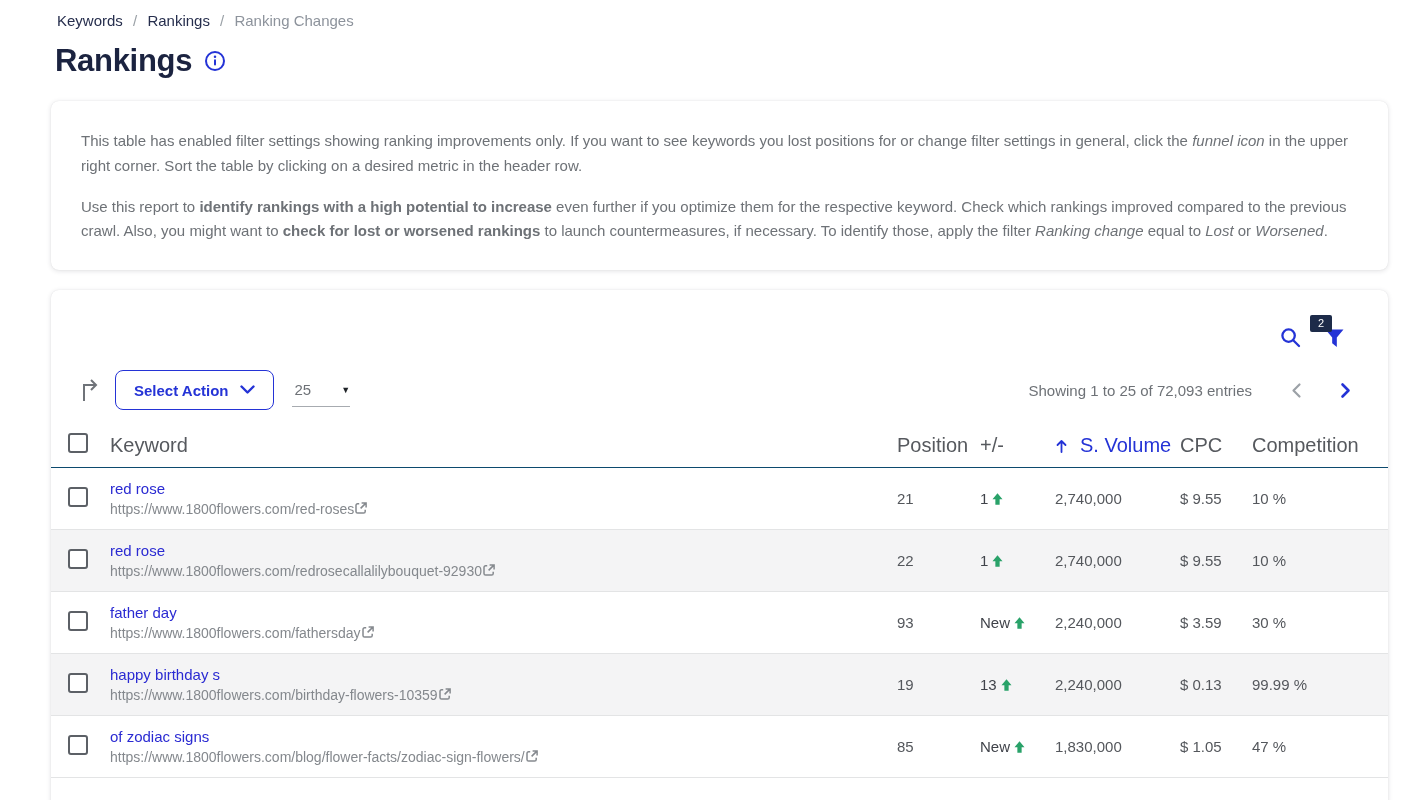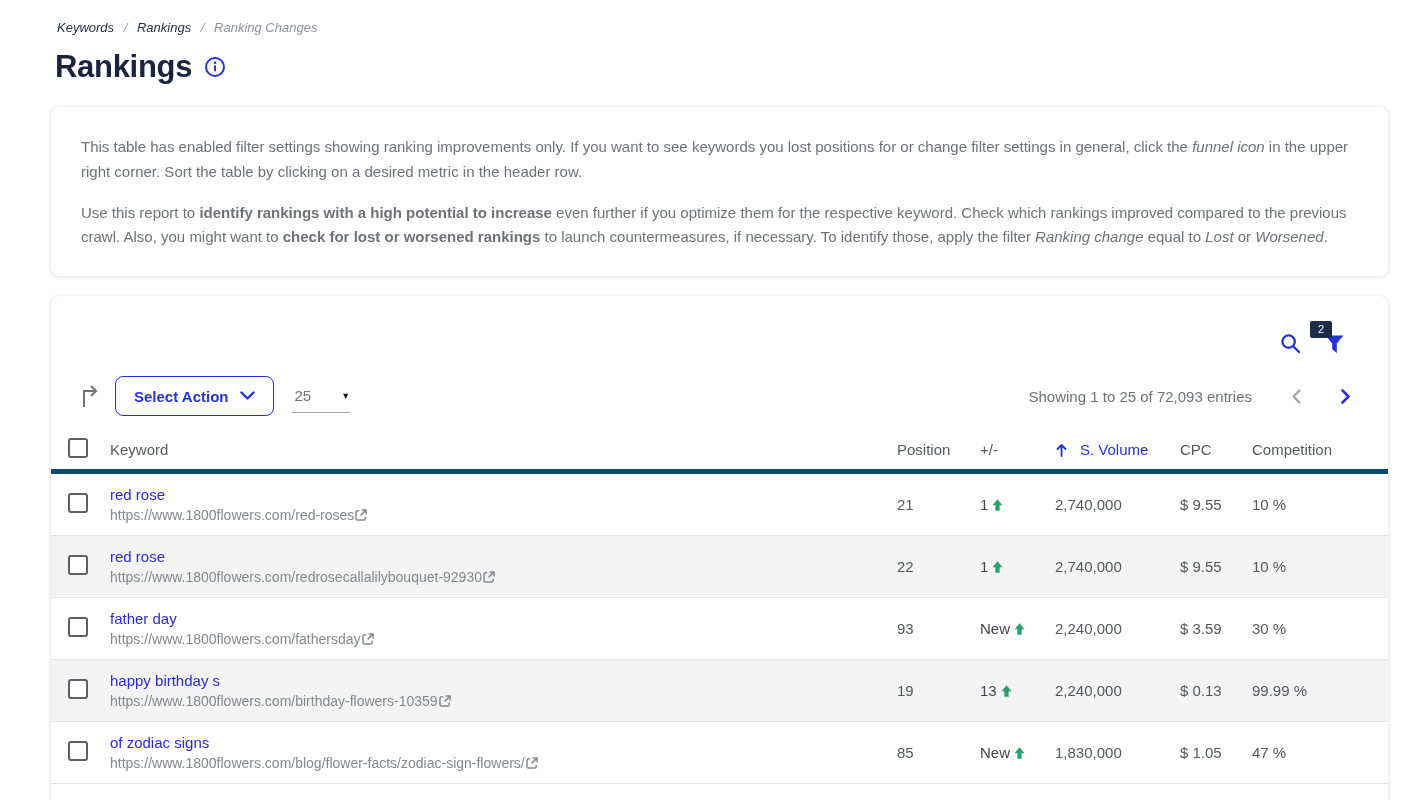--- a/index.html
+++ b/index.html
@@ -10,21 +10,21 @@
     --gray-text:#6e7277;
     --gray-light:#84888d;
     --row-border:#e3e4e5;
   }
   *{box-sizing:border-box;margin:0;padding:0;}
   html,body{width:1422px;height:800px;overflow:hidden;background:#fff;
     font-family:"Liberation Sans","DejaVu Sans",sans-serif;color:#54575c;}
   a{text-decoration:none;cursor:pointer;}
 
   
-  .breadcrumb{padding:20px 0 0 57px;font-size:13px;color:#9aa0a6;font-style:italic;}
+  .breadcrumb{padding:12px 0 0 57px;font-size:15px;color:#9aa0a6;}
   .breadcrumb .crumb-link{color:#262e4d;}
   .breadcrumb .sep{color:#9aa0a6;margin:0 6px;}
   .breadcrumb .crumb-current{color:#8d939c;}
   .page-title-row{display:flex;align-items:center;gap:12px;padding:14px 0 0 55px;}
   .page-title{font-size:31px;font-weight:600;color:var(--navy);letter-spacing:-0.3px;}
 
   
   .card{background:#fff;border-radius:8px;margin-left:51px;width:1337px;
     box-shadow:0 1px 5px rgba(40,45,60,.14),0 0 1px rgba(40,45,60,.12);}
   .card.intro{margin-top:22px;padding:28px 30px 26px 30px;}
@@ -55,31 +55,31 @@
   .spacer{flex:1;}
   .showing-text{font-size:15px;color:var(--gray-text);}
   .pager{display:flex;align-items:center;}
   .pager .pg{cursor:pointer;display:inline-flex;}
   .pg-prev{margin-left:38px;}
   .pg-next{margin-left:36px;}
 
   
   .grid-row{display:grid;grid-template-columns:59px 787px 83px 75px 125px 72px 1fr;
     align-items:center;}
-  .thead{height:44px;margin-top:14px;border-bottom:5px solid #0c4a6e;font-size:15px;color:#56595e;}
+  .thead{height:44px;margin-top:14px;border-bottom:1px solid #0c4a6e;font-size:20px;color:#56595e;}
   .thead .hcell{cursor:pointer;}
   .thead .sorted{color:var(--accent);display:flex;align-items:center;gap:12px;}
   .trow{height:62px;border-bottom:1px solid var(--row-border);font-size:15px;color:#54575c;}
   .trow.alt{background:#f4f4f5;}
   .cb-cell{padding-left:17px;}
   .checkbox{display:inline-block;width:20px;height:20px;border:2px solid #5c6066;
     border-radius:3px;background:#fff;cursor:pointer;}
   .kw-cell{display:flex;flex-direction:column;gap:4px;}
   .kw-link{color:#2a2ad2;font-size:15px;}
-  .url-line{display:flex;align-items:center;}
+  .url-line{display:flex;}
   .url{color:var(--gray-light);font-size:14px;}
   .chg-cell{display:flex;align-items:center;gap:3px;color:#40434a;}
 </style>
 </head>
 <body>
 
 <div class="breadcrumb">
   <a class="crumb-link">Keywords</a>
   <span class="sep">/</span>
   <a class="crumb-link">Rankings</a>

